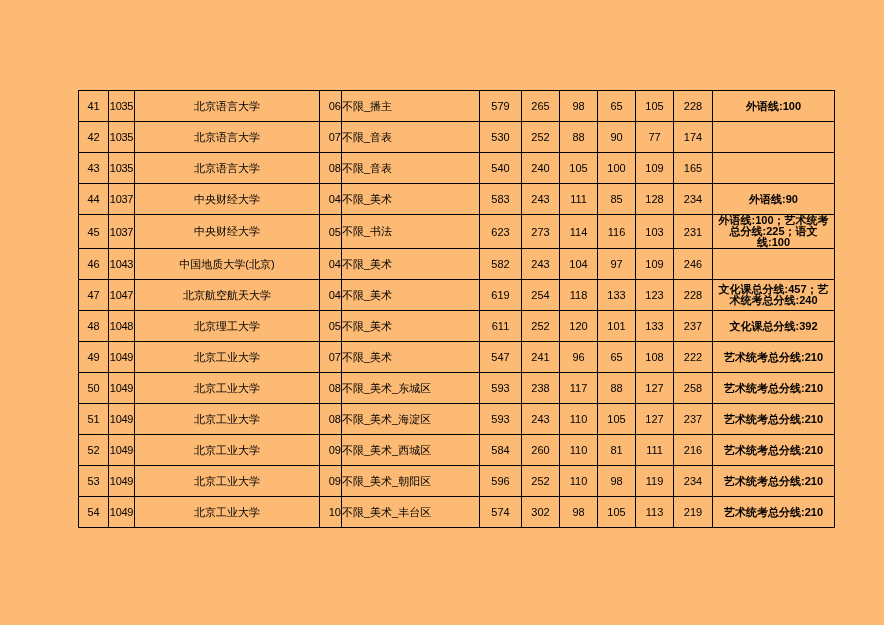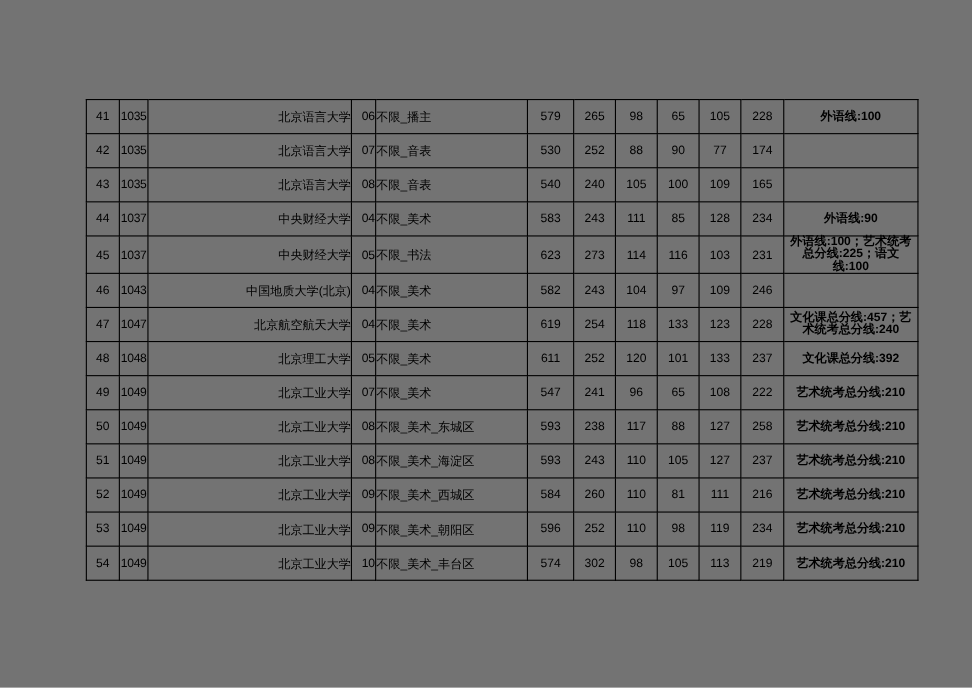--- a/index.html
+++ b/index.html
@@ -10,21 +10,21 @@
     width: 884px;
     height: 625px;
     background: #ffffff;
     font-family: "Liberation Sans", sans-serif;
     overflow: hidden;
   }
   .page {
     position: relative;
     width: 884px;
     height: 625px;
-    background: #737373;
+    background: #fdba74;
   }
   .table-wrap {
     position: absolute;
     left: 78px;
     top: 90px;
     width: 728px;
   }
   table.score-table {
     border-collapse: collapse;
     width: 728px;
@@ -58,21 +58,21 @@
   }
   .cell-code {
     text-align: center;
     font-size: 10px;
     line-height: 10px;
     letter-spacing: -0.3px;
     padding: 0 1px;
     word-break: break-all;
   }
   .cell-school {
-    text-align: right;
+    text-align: center;
     font-size: 11.5px;
     padding-left: 2px;
     white-space: nowrap;
   }
   .cell-pcode {
     text-align: right;
     font-size: 11px;
     padding: 0;
   }
   .cell-major {

